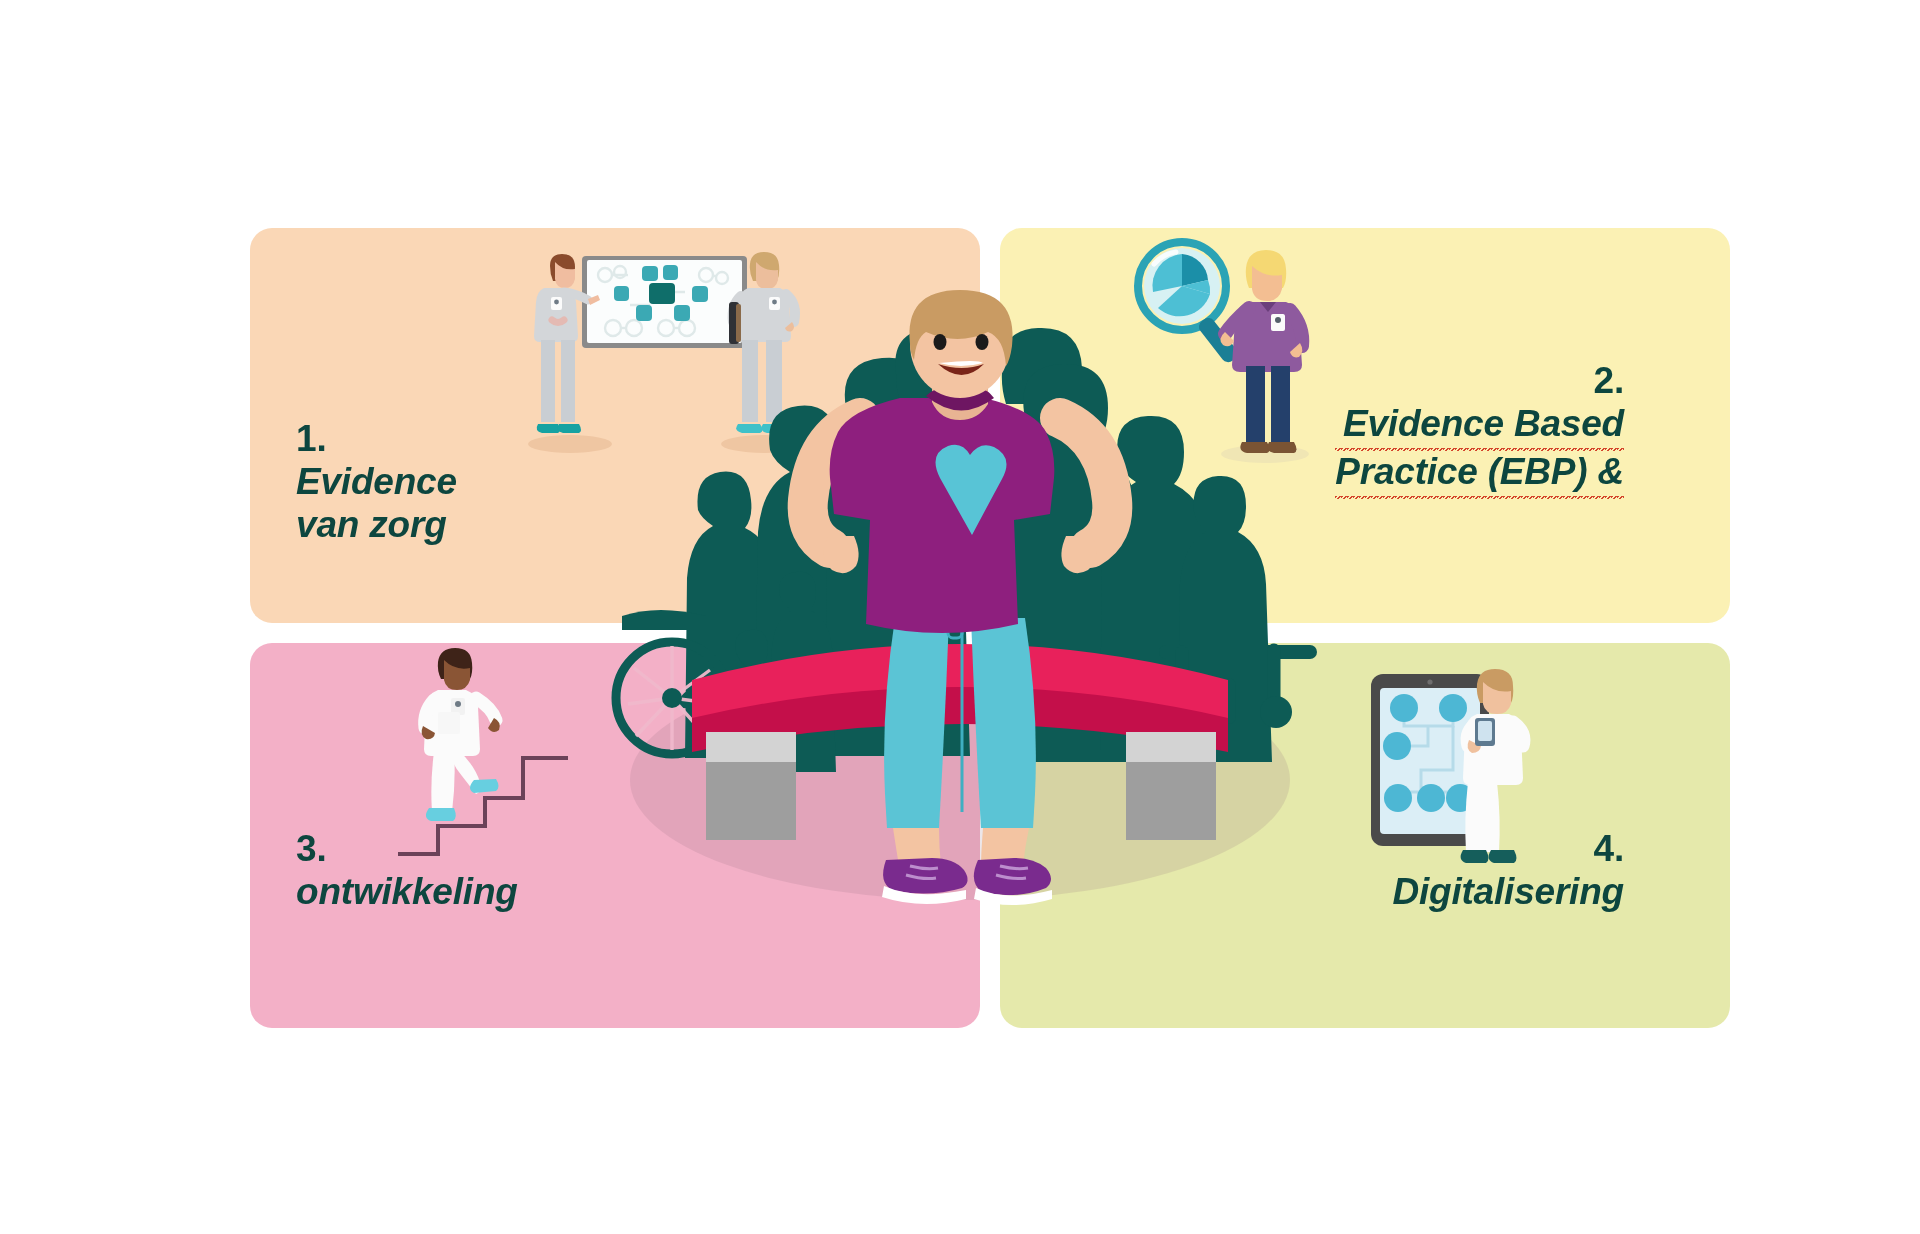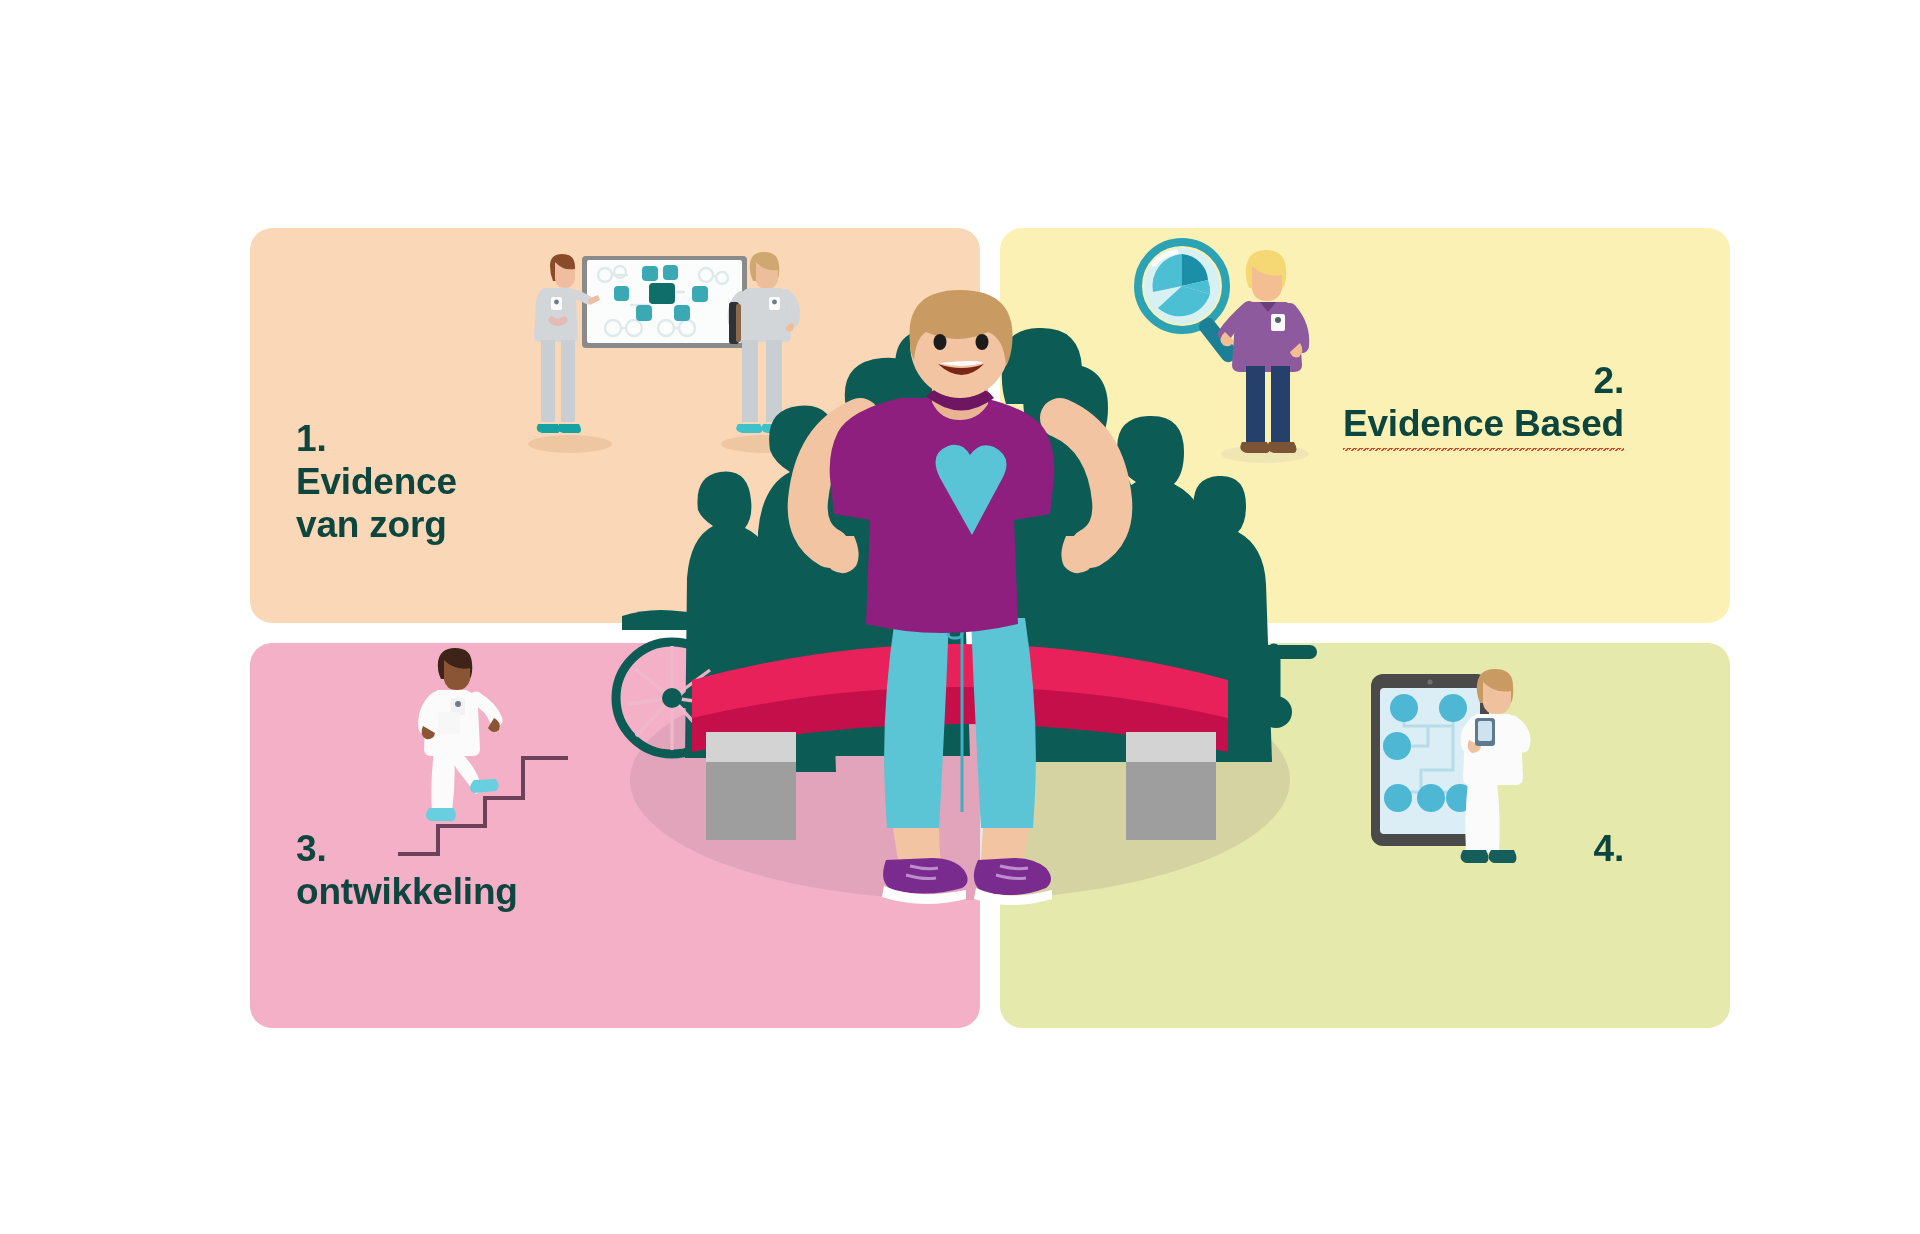--- a/index.html
+++ b/index.html
@@ -14,21 +14,21 @@
   
   .panel{position:absolute;border-radius:22px;}
   #panel-1{left:250px;top:228px;width:730px;height:395px;}
   #panel-2{left:1000px;top:228px;width:730px;height:395px;}
   #panel-3{left:250px;top:643px;width:730px;height:385px;}
   #panel-4{left:1000px;top:643px;width:730px;height:385px;}
 
   
   .label{position:absolute;color:#0d463f;font-weight:700;font-size:37px;line-height:1.16;letter-spacing:-0.2px;z-index:40;}
   .label .num{display:block;font-weight:700;}
-  .label .ln{display:block;white-space:nowrap;}
+  .label .ln{display:block;white-space:nowrap;font-style:italic;}
   #label-1{left:296px;top:418px;text-align:left;}
   #label-2{right:296px;top:360px;text-align:right;}
   #label-3{left:296px;top:828px;text-align:left;}
   #label-4{right:296px;top:828px;text-align:right;}
   .spell{
     background-image:repeating-linear-gradient(135deg,#d4452c 0 1.6px,transparent 1.6px 3.2px);
     background-repeat:repeat-x;background-size:6px 3px;background-position:0 100%;
     padding-bottom:5px;
   }
 
@@ -328,24 +328,26 @@
 
   <div class="label" id="label-1" style="color: rgb(13, 70, 63);">
     <span class="num">1.</span>
     <span class="ln">Evidence</span>
     <span class="ln">van zorg</span>
   </div>
 
   <div class="label" id="label-2" style="color: rgb(13, 70, 63);">
     <span class="num">2.</span>
     <span class="ln spell">Evidence Based</span>
+    <span class="ln spell">Practice (EBP) &amp;</span>
   </div>
 
   <div class="label" id="label-3" style="color: rgb(13, 70, 63);">
     <span class="num">3.</span>
     <span class="ln">ontwikkeling</span>
   </div>
 
   <div class="label" id="label-4" style="color: rgb(13, 70, 63);">
     <span class="num">4.</span>
+    <span class="ln">Digitalisering</span>
   </div>
 
 </div>
 
 </body></html>

